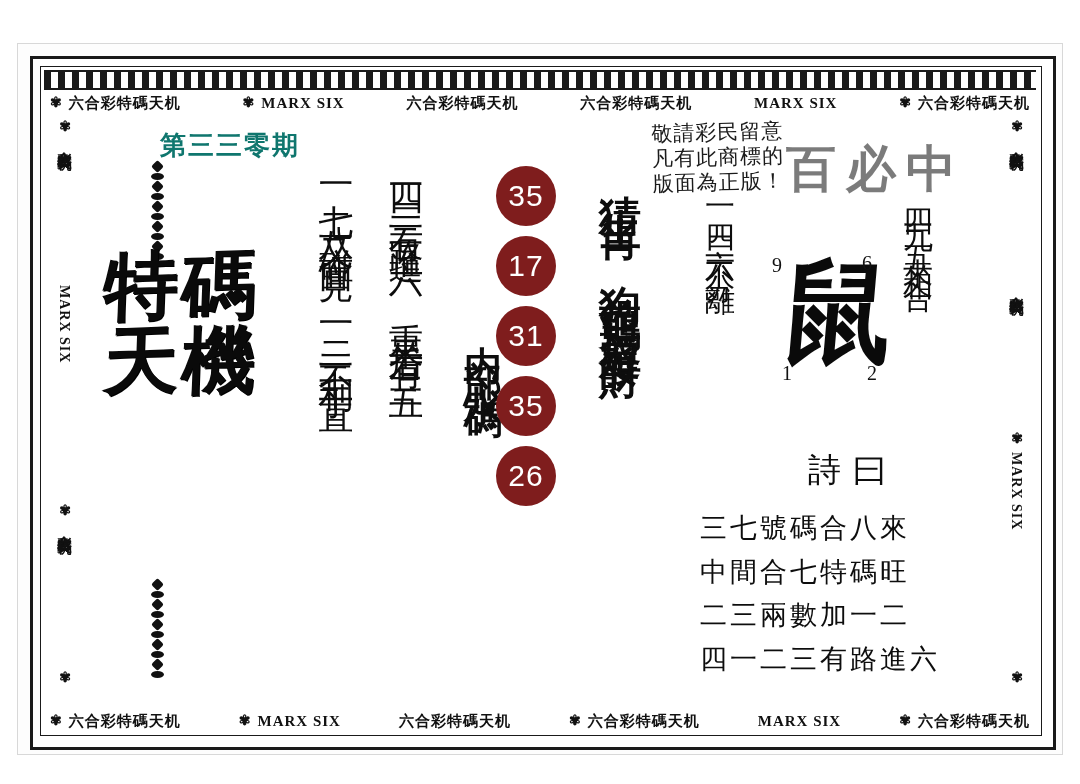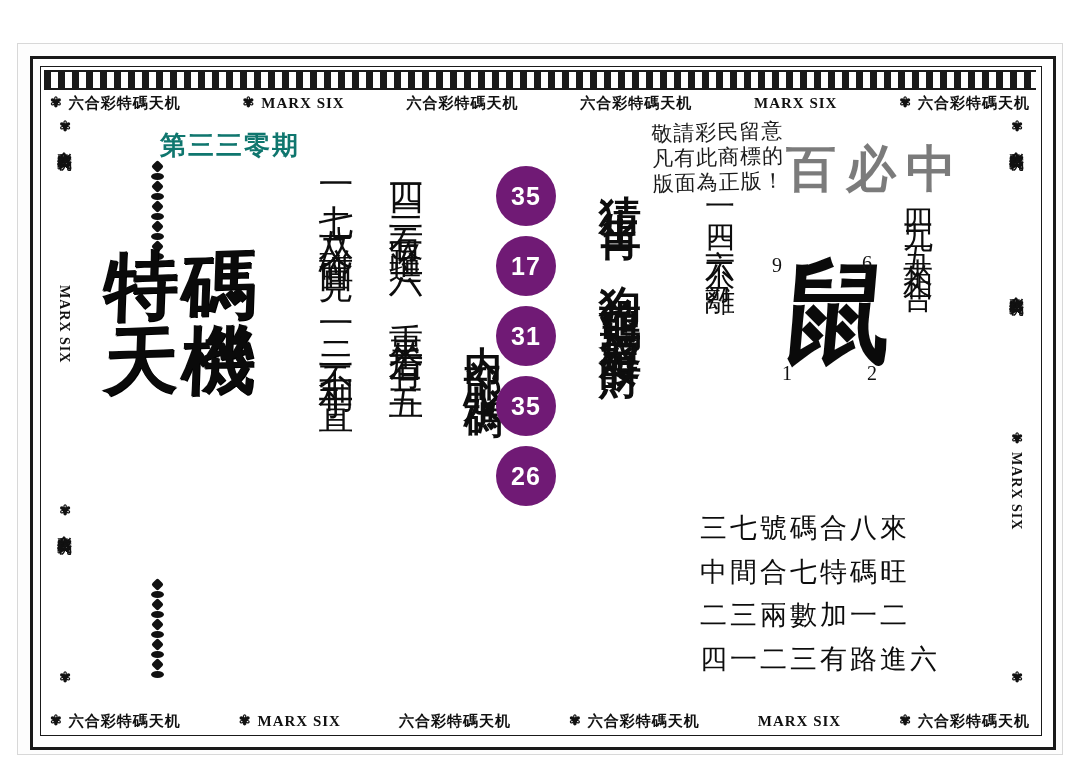--- a/index.html
+++ b/index.html
@@ -194,28 +194,28 @@
     width: 64px;
     display: flex;
     flex-direction: column;
     gap: 10px;
     align-items: center;
   }
   .ball {
     width: 60px;
     height: 60px;
     border-radius: 50%;
-    background: #701a75;
+    background: #7f1d1d;
     color: #fff;
     display: flex;
     align-items: center;
     justify-content: center;
     font-family: "Liberation Sans", sans-serif;
-    font-size: 25px;
-    font-weight: bold;
+    font-size: 30px;
+    font-weight: normal;
     letter-spacing: 1px;
   }
 
   
   .vcol.zodiac {
     left: 510px;
     top: 44px;
     font-size: 42px;
     font-weight: bold;
     letter-spacing: 12px;
@@ -465,20 +465,21 @@
     <div class="faded-head">百必中</div>
 
     <div class="vcol rat-left">一四二六不分離</div>
     <div class="vcol rat-right">四九一五來相合</div>
     <div class="rat-glyph">鼠</div>
     <div class="mini-num n9">9</div>
     <div class="mini-num n6">6</div>
     <div class="mini-num n1">1</div>
     <div class="mini-num n2">2</div>
 
+    <div class="poem-head">詩曰</div>
     <div class="poem-lines">
       <div>三七號碼合八來</div>
       <div>中間合七特碼旺</div>
       <div>二三兩數加一二</div>
       <div>四一二三有路進六</div>
     </div>
 
   </div>
 </div>
 

